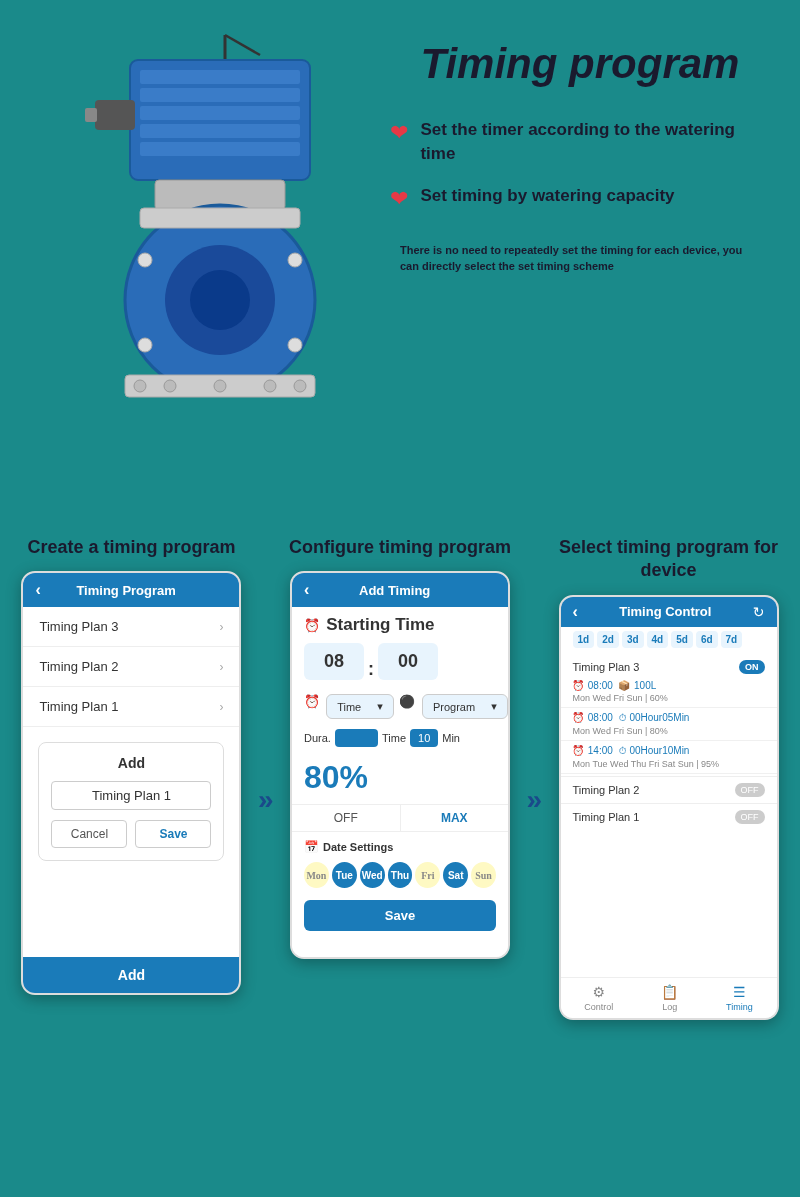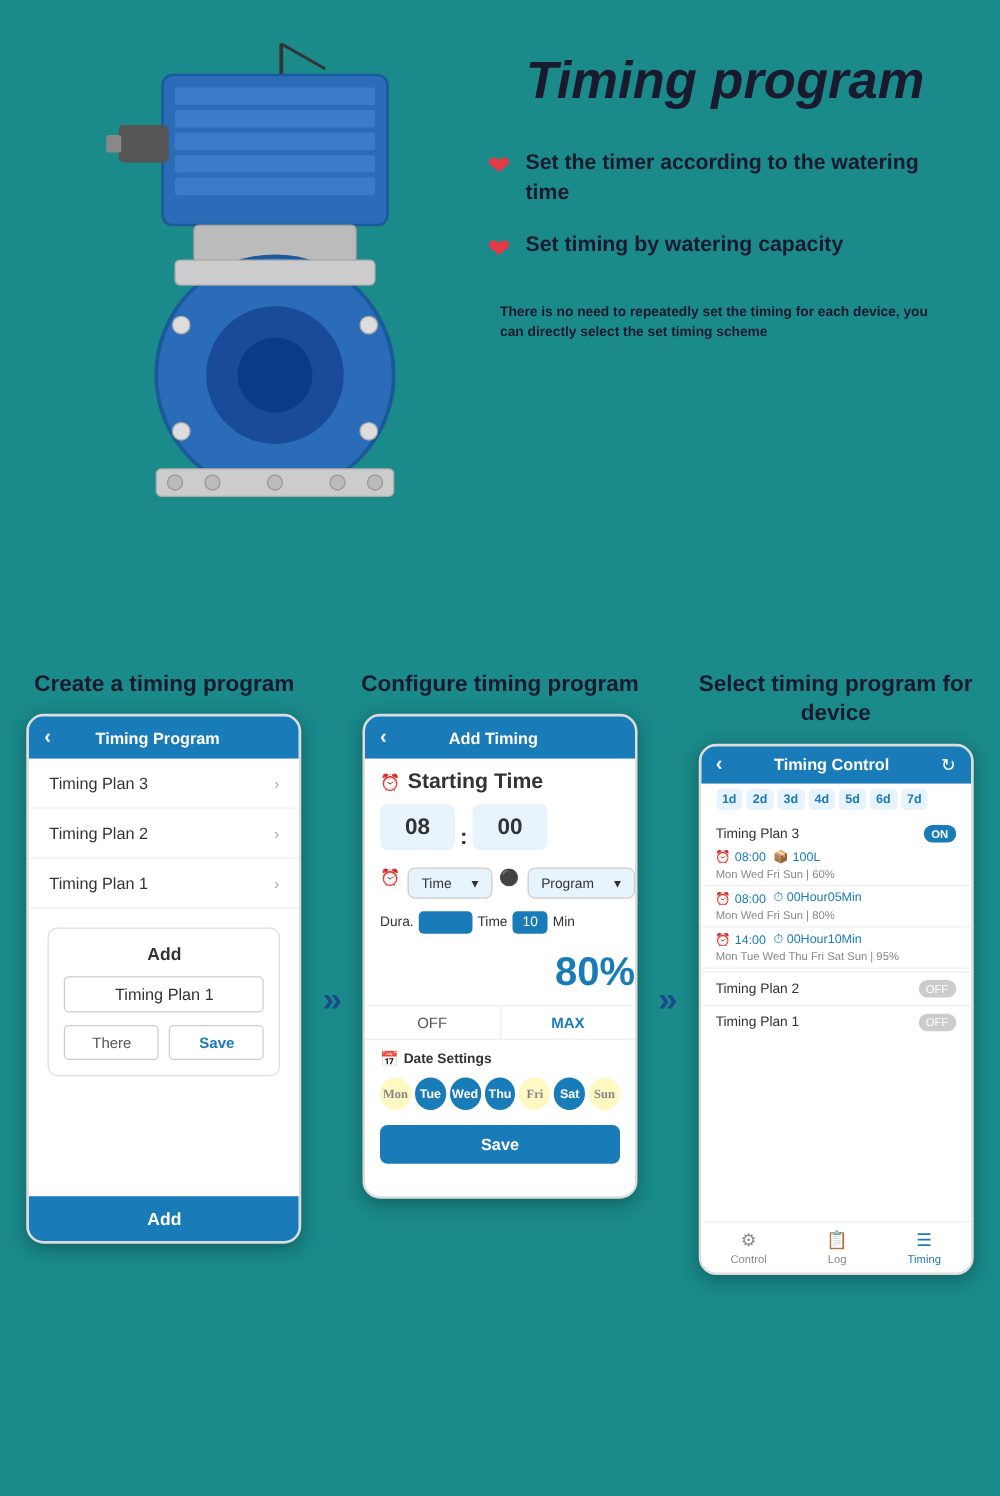--- a/index.html
+++ b/index.html
@@ -271,25 +271,25 @@
       font-size: 11px;
     }
     .dura-num {
       background: #1a7bb9;
       color: white;
       padding: 3px 8px;
       border-radius: 4px;
       font-size: 11px;
     }
     .percentage-display {
-      text-align: right;
+      text-align: left;
       font-size: 32px;
       font-weight: bold;
       color: #1a7bb9;
-      padding: 8px 0;
+      padding: 8px 12px;
     }
     .off-max-row {
       display: flex;
       border-top: 1px solid #eee;
       border-bottom: 1px solid #eee;
     }
     .off-btn {
       flex: 1;
       text-align: center;
       padding: 6px;
@@ -531,21 +531,21 @@
           </div>
           <div class="timing-list-item">
             <span>Timing Plan 1</span>
             <span class="arrow">›</span>
           </div>
 
           <div class="add-dialog">
             <div class="add-dialog-title">Add</div>
             <div class="add-dialog-input">Timing Plan 1</div>
             <div class="add-dialog-buttons">
-              <div class="btn-cancel">There</div>
+              <div class="btn-cancel">Cancel</div>
               <div class="btn-save">Save</div>
             </div>
           </div>
         </div>
         <div class="phone-footer">Add</div>
       </div>
     </div>
 
     <div class="arrow-container">
       <span class="double-arrow">»</span>

